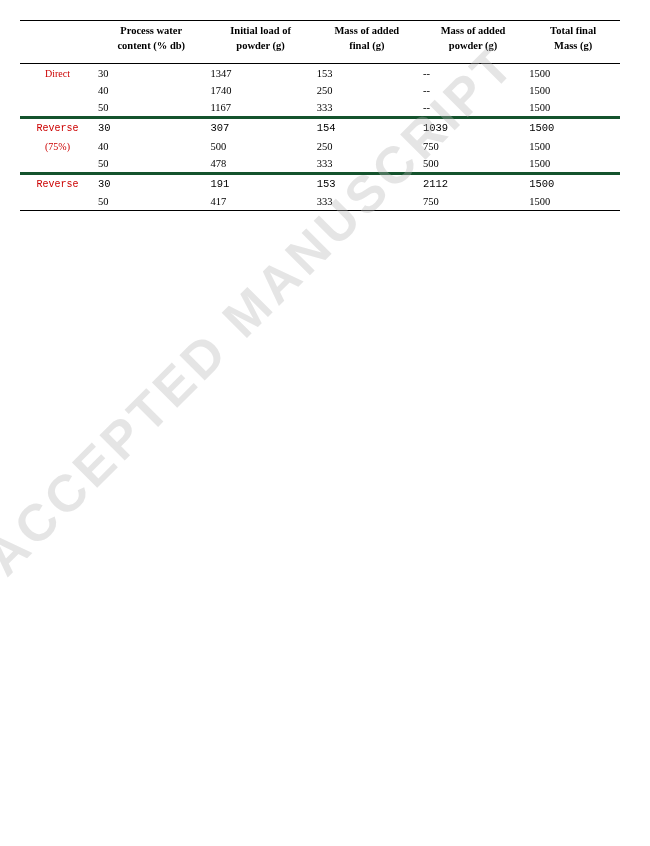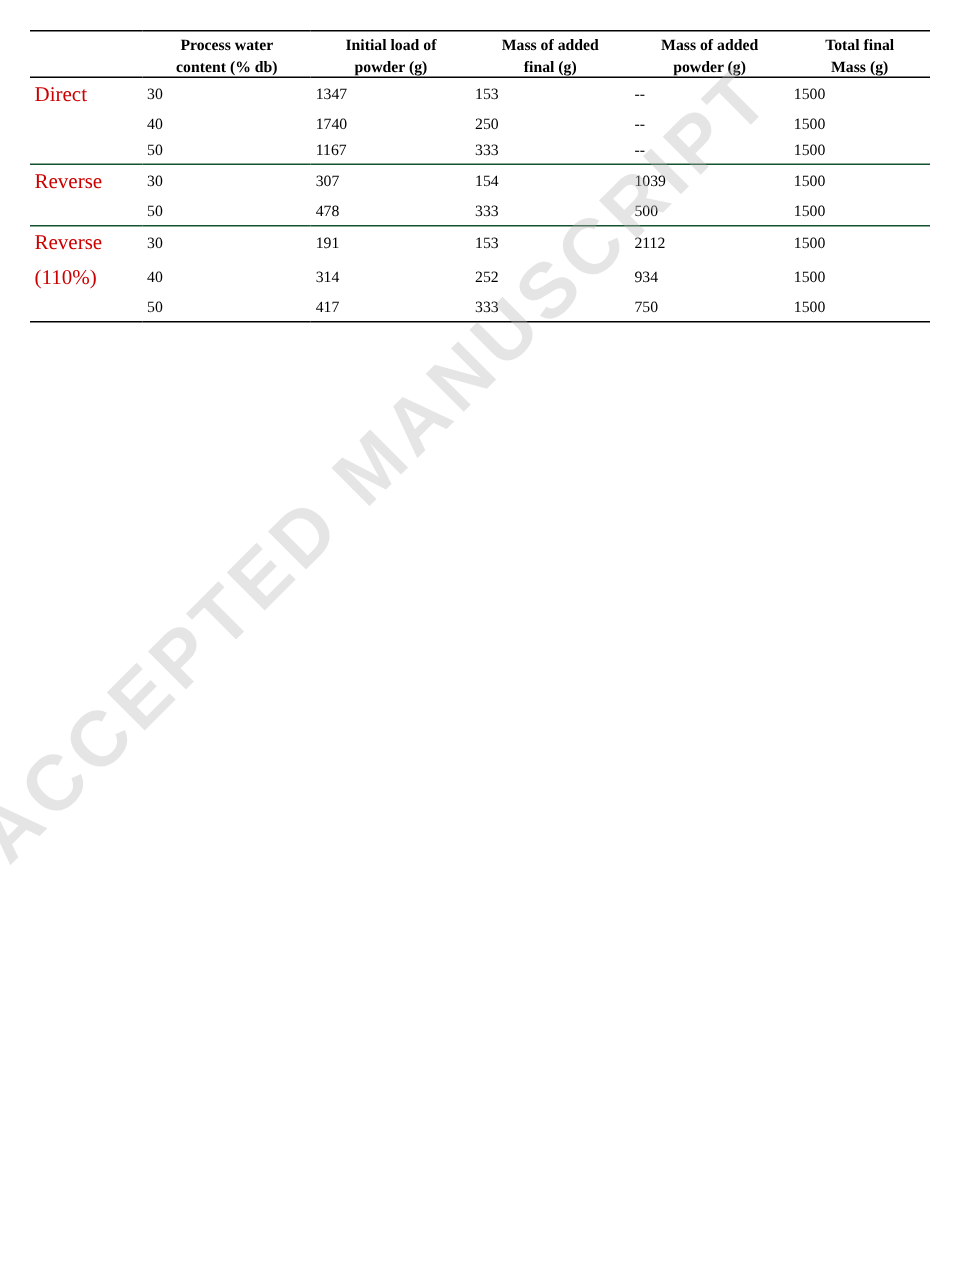--- a/index.html
+++ b/index.html
@@ -32,48 +32,49 @@
     col.c4 { width: 17%; }
     col.c5 { width: 15%; }
 
     thead tr:first-child th {
       border-top: 1.5px solid #000;
       padding-top: 4px;
     }
 
     thead tr:last-child th {
       border-bottom: 1px solid #000;
-      padding-bottom: 0;
+      padding-bottom: 12px;
     }
 
     th {
       font-weight: bold;
       text-align: center;
       vertical-align: bottom;
       padding: 2px 3px;
       font-size: 10.5px;
     }
 
     td {
       text-align: left;
       vertical-align: middle;
       padding: 3px 3px;
       font-size: 10.5px;
     }
 
     td.row-label {
-      text-align: left;
+      text-align: center;
       color: #cc0000;
-      font-size: 14px;
+      font-size: 10px;
       vertical-align: top;
       padding-top: 4px;
     }
 
     .border-top td {
-      border-top: 1px solid #14532d;
+      border-top: 3px solid #14532d;
+      font-family: Liberation Mono, monospace;
     }
 
     .table-bottom-border {
       border-bottom: 1.5px solid #000;
     }
 
     
     .watermark {
       position: absolute;
       top: 120px;
@@ -155,41 +156,41 @@
         </tr>
         <tr class="border-top">
           <td class="row-label">Reverse</td>
           <td>30</td>
           <td>307</td>
           <td>154</td>
           <td>1039</td>
           <td>1500</td>
         </tr>
         <tr>
+          <td class="row-label">(75%)</td>
+          <td>40</td>
+          <td>500</td>
+          <td>250</td>
+          <td>750</td>
+          <td>1500</td>
+        </tr>
+        <tr>
           <td class="row-label"></td>
           <td>50</td>
           <td>478</td>
           <td>333</td>
           <td>500</td>
           <td>1500</td>
         </tr>
         <tr class="border-top">
           <td class="row-label">Reverse</td>
           <td>30</td>
           <td>191</td>
           <td>153</td>
           <td>2112</td>
-          <td>1500</td>
-        </tr>
-        <tr>
-          <td class="row-label">(110%)</td>
-          <td>40</td>
-          <td>314</td>
-          <td>252</td>
-          <td>934</td>
           <td>1500</td>
         </tr>
         <tr class="table-bottom-border">
           <td class="row-label" style="border-bottom: 1.5px solid rgb(0, 0, 0);"></td>
           <td style="border-bottom: 1.5px solid rgb(0, 0, 0);">50</td>
           <td style="border-bottom: 1.5px solid rgb(0, 0, 0); margin-top: 20px;">417</td>
           <td style="border-bottom: 1.5px solid rgb(0, 0, 0);">333</td>
           <td style="border-bottom: 1.5px solid rgb(0, 0, 0);">750</td>
           <td style="border-bottom: 1.5px solid rgb(0, 0, 0);">1500</td>
         </tr>

